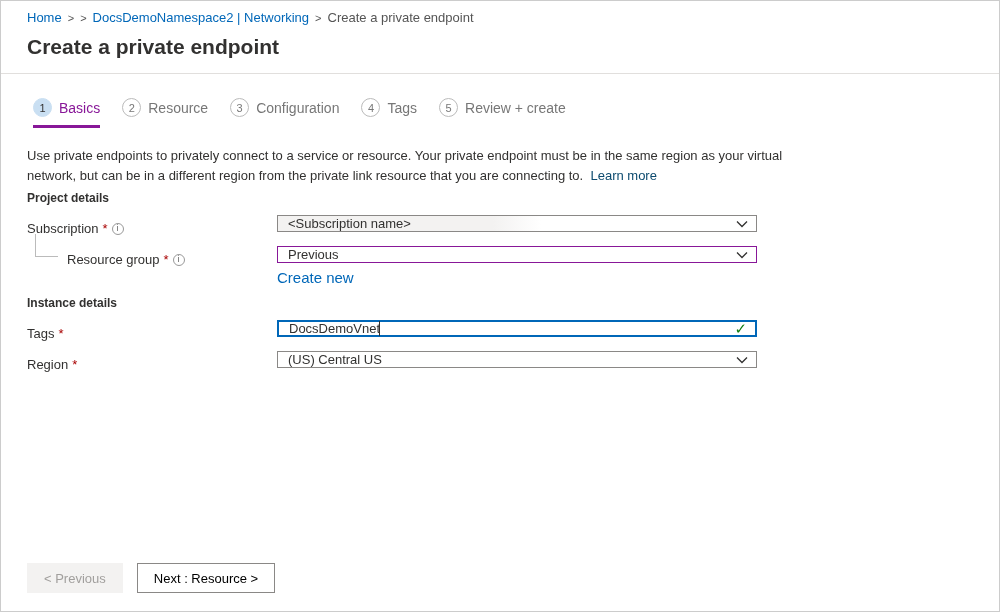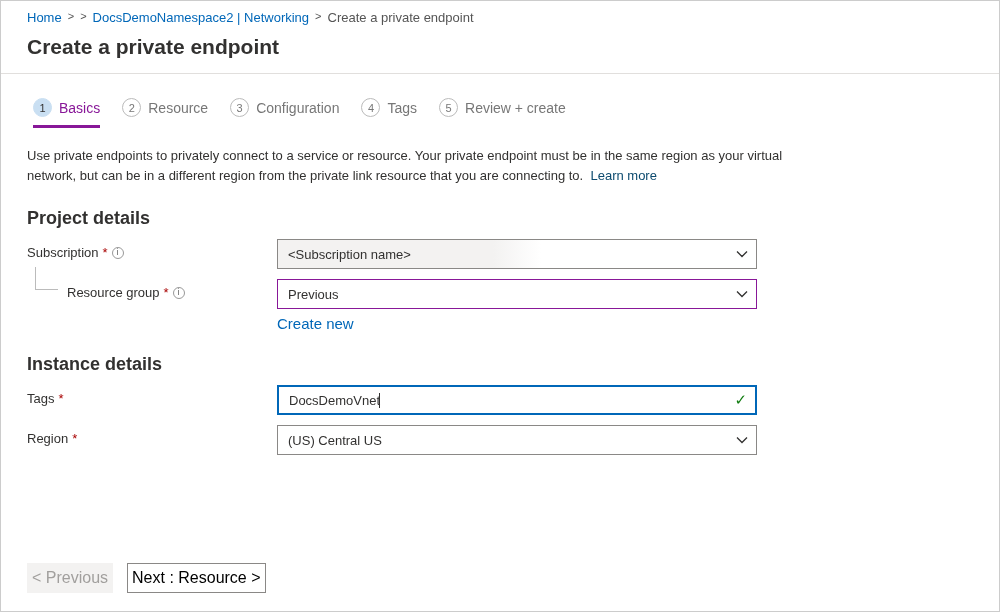--- a/index.html
+++ b/index.html
@@ -12,20 +12,21 @@
     height: 612px;
     border: 1px solid #ccc;
     display: flex;
     flex-direction: column;
     overflow: hidden;
   }
   .breadcrumb {
     padding: 9px 26px 6px 26px;
     font-size: 13px;
     display: flex;
+    align-items: center;
     gap: 6px;
     flex-wrap: wrap;
   }
   .breadcrumb a { color: #0067b8; text-decoration: none; }
   .breadcrumb .underlined { text-decoration: underline; }
   .breadcrumb .chev { color: #555; font-size: 11px; }
   .breadcrumb .current { color: #555; }
   .page-title {
     font-size: 21px;
     font-weight: 600;
@@ -58,21 +59,21 @@
     border-radius: 50%;
     display: flex; align-items: center; justify-content: center;
     font-size: 11px;
     color: #777;
     background: #fff;
   }
   .tab.active { color: #881798; border-bottom-color: #881798; }
   .tab.active .num { background: #c9dff2; border-color: #c9dff2; color: #323130; }
   .intro { margin: 18px 0 4px 0; line-height: 20px; max-width: 760px; color: #323130;}
   .intro a { color: #0c4a6e; text-decoration: none; }
-  .section-title { font-weight: 600; font-size: 18px; margin: 22px 0 10px 0; }
+  .section-title { font-weight: 600; font-size: 12px; margin: 5px 0 10px 0; }
   .field-row {
     display: flex;
     align-items: flex-start;
     margin-bottom: 10px;
   }
   .field-label {
     width: 250px;
     padding-top: 6px;
     display: flex;
     align-items: center;
@@ -102,21 +103,21 @@
     left: 8px;
     top: -12px;
     width: 22px;
     height: 22px;
     border-left: 1px solid #bbb;
     border-bottom: 1px solid #bbb;
   }
   .field-control { flex: 1; max-width: 480px; }
   .select, .textin {
     width: 100%;
-    height: 30px;
+    height: 17px;
     border: 1px solid #8a8886;
     padding: 0 30px 0 10px;
     font-size: 13px;
     font-family: inherit;
     background: #fff;
     position: relative;
     display: flex;
     align-items: center;
     cursor: pointer;
   }
@@ -138,22 +139,22 @@
   .link-small { color: #0067b8; font-size: 15px; cursor: pointer; margin-top: 6px; display: inline-block;}
   .textin { outline: none; }
   .footer {
     border-top: 0;
     padding: 12px 26px 18px 26px;
     display: flex;
     gap: 14px;
   }
   .btn {
     height: 30px;
-    padding: 0 4px;
-    font-size: 16px;
+    padding: 0 16px;
+    font-size: 13px;
     font-family: inherit;
     border: 1px solid #8a8886;
     background: #fff;
     cursor: pointer;
   }
   .btn-prev { background: #f3f2f1; border-color: #f3f2f1; color: #a19f9d; }
   .caret {
     display: inline-block;
     width: 1px; height: 15px;
     background: #323130;

